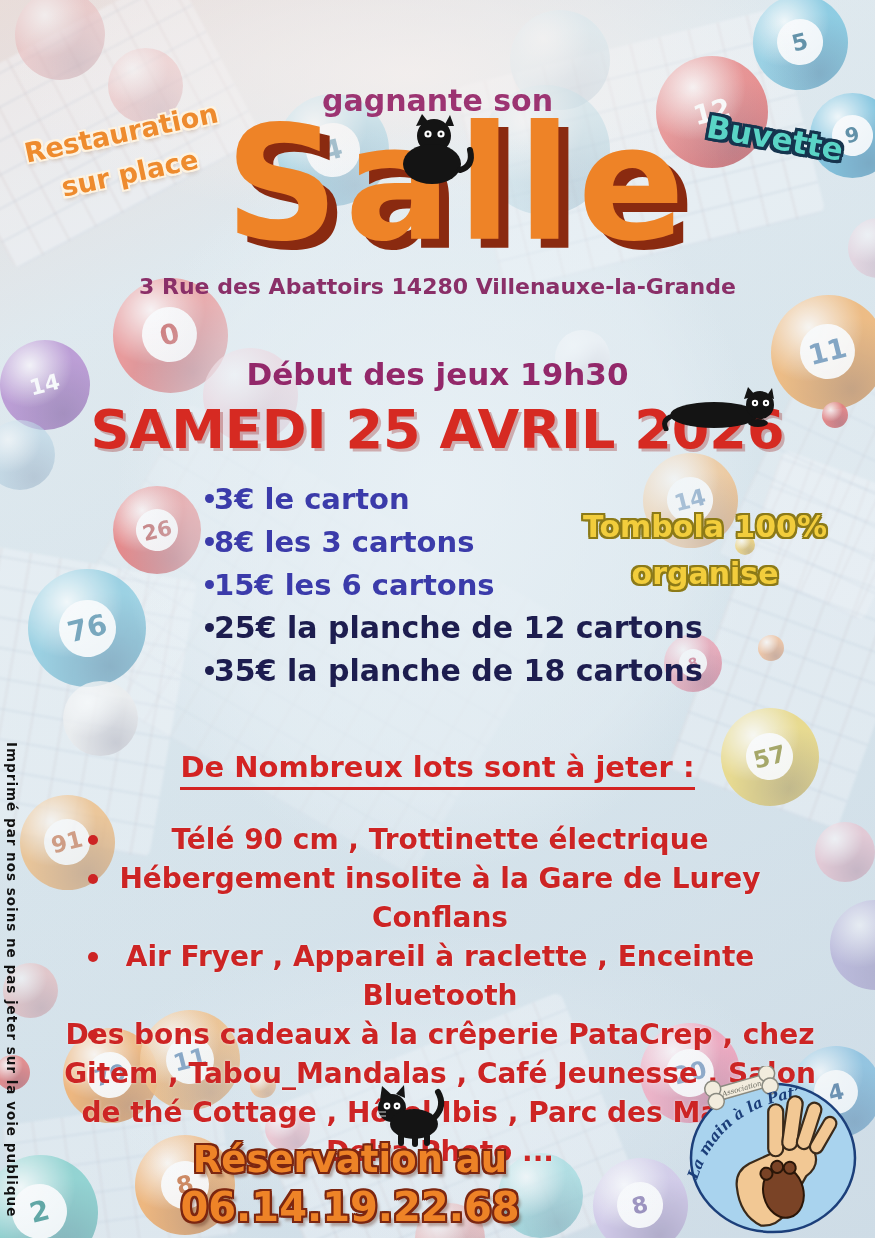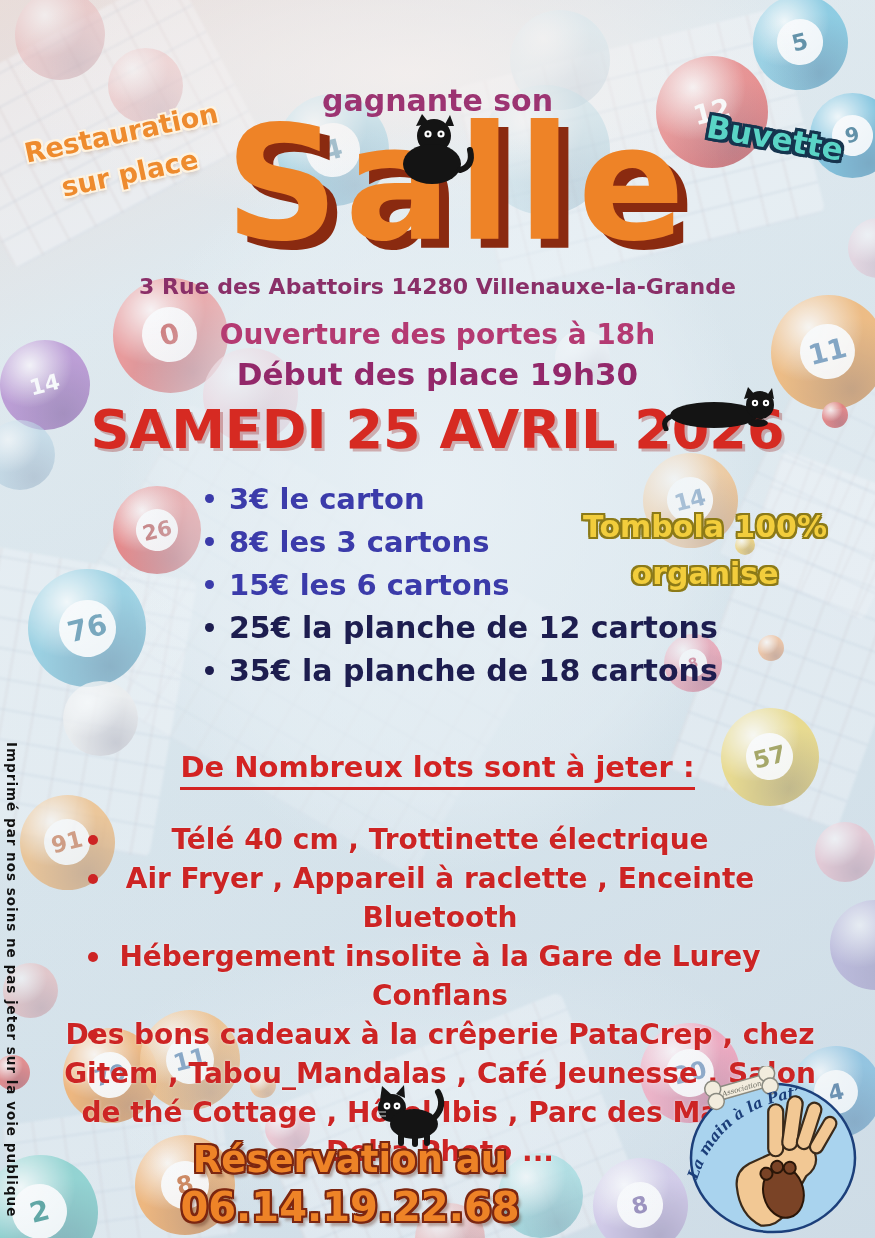--- a/index.html
+++ b/index.html
@@ -41,21 +41,21 @@
     text-shadow:-3px -3px 0 #15344e,3px -3px 0 #15344e,-3px 3px 0 #15344e,3px 3px 0 #15344e,-3px 0 0 #15344e,3px 0 0 #15344e,0 -3px 0 #15344e,0 3px 0 #15344e;}
   #loto{top:104px;left:225px;width:450px;text-align:center;font-size:158px;line-height:160px;font-weight:800;
     letter-spacing:6px;color:#ee8327;text-shadow:10px 9px 0 #8a2a10;}
   #venue{top:243px;left:0;width:875px;text-align:center;font-size:24px;font-weight:800;color:#963370;}
   #address{top:274px;left:0;width:875px;text-align:center;font-size:22px;font-weight:800;color:#8a2f68;}
   #doors{top:318px;left:0;width:875px;text-align:center;font-size:28px;font-weight:800;color:#b43a72;}
   #start{top:356px;left:0;width:875px;text-align:center;font-size:31px;font-weight:800;color:#93286a;}
   #date{top:398px;left:0;width:875px;text-align:center;font-size:54px;font-weight:800;color:#d62a22;
     text-shadow:3px 3px 0 rgba(150,20,15,.3);}
   .price-list{position:absolute;top:477px;left:205px;list-style:none;margin:0;padding:0;}
-  .price-list li{display:flex;align-items:center;gap:15px;height:43px;font-weight:800;}
+  .price-list li{display:flex;align-items:center;height:43px;font-weight:800;}
   .price-list li .dot{width:9px;height:9px;border-radius:50%;flex:0 0 auto;}
   .price-list li.blue{font-size:29px;color:#3b3baa;}
   .price-list li.blue .dot{background:#3b3baa;}
   .price-list li.navy{font-size:30px;color:#1d1d4f;}
   .price-list li.navy .dot{background:#1d1d4f;}
   #price-note{top:692px;left:185px;font-size:21px;color:#1c1c1c;}
   #tombola{top:503px;left:570px;width:270px;text-align:center;font-size:30px;line-height:47px;font-weight:800;
     color:#f2cd3c;
     text-shadow:-2px -2px 0 #8c7a18,2px -2px 0 #8c7a18,-2px 2px 0 #8c7a18,2px 2px 0 #8c7a18,-2px 0 0 #8c7a18,2px 0 0 #8c7a18,0 -2px 0 #8c7a18,0 2px 0 #8c7a18;}
   #lots-heading{top:750px;left:0;width:875px;text-align:center;font-size:29px;font-weight:800;color:#d32322;}
@@ -192,22 +192,21 @@
       <circle cx="48" cy="24" r="17" fill="#141414"></circle>
       <ellipse cx="46" cy="52" rx="29" ry="20" fill="#141414"></ellipse>
       <path d="M74 58 q14 -4 10 -20" stroke="#141414" stroke-width="6" fill="none" stroke-linecap="round"></path>
       <circle cx="42" cy="22" r="3.6" fill="#fff"></circle>
         <circle cx="55" cy="22" r="3.6" fill="#fff"></circle>
       <circle cx="42" cy="22" r="1.4" fill="#141414"></circle>
         <circle cx="55" cy="22" r="1.4" fill="#141414"></circle>
     </svg>
 
     <div class="txt" id="address">3 Rue des Abattoirs 14280 Villenauxe-la-Grande</div>
-    <div class="txt" id="doors">Ouverture des portes à 18h</div>
-    <div class="txt" id="start">Début des place 19h30</div>
+    <div class="txt" id="start">Début des jeux 19h30</div>
     <div class="txt" id="date">SAMEDI 25 AVRIL 2026</div>
 
     <svg class="cat" id="cat-date" width="120" height="48" viewBox="0 0 120 48">
       <ellipse cx="52" cy="32" rx="44" ry="13" fill="#141414"></ellipse>
       <path d="M8 34 q-8 4 -4 12" stroke="#141414" stroke-width="5" fill="none" stroke-linecap="round"></path>
       <path d="M82 16 L86 4 L94 13 Z" fill="#141414"></path>
       <path d="M104 14 L110 5 L112 16 Z" fill="#141414"></path>
       <circle cx="98" cy="22" r="14" fill="#141414"></circle>
       <circle cx="93" cy="20" r="3.2" fill="#fff"></circle>
         <circle cx="104" cy="20" r="3.2" fill="#fff"></circle>
@@ -243,23 +242,23 @@
     <div class="txt" id="tombola">
       <span>Tombola 100%</span><br>
       <span>organise</span>
     </div>
 
     <div class="txt" id="lots-heading">
       <span>De Nombreux lots sont à jeter :</span>
     </div>
 
     <ul class="lots-list">
-      <li>Télé 40 cm , Trottinette électrique</li>
+      <li>Télé 90 cm , Trottinette électrique</li>
+      <li>Hébergement insolite à la Gare de Lurey Conflans</li>
       <li>Air Fryer , Appareil à raclette , Enceinte Bluetooth</li>
-      <li>Hébergement insolite à la Gare de Lurey Conflans</li>
       <li>Des bons cadeaux à la crêperie PataCrep , chez Gitem , Tabou_Mandalas , Café Jeunesse , Salon de thé Cottage , Hôtel Ibis , Parc des Marais , Delta Photo ...</li>
     </ul>
 
     <svg class="cat" id="cat-phone" width="84" height="70" viewBox="0 0 84 70">
       <path d="M12 22 L14 8 L24 17 Z" fill="#141414"></path>
       <path d="M28 16 L36 7 L37 20 Z" fill="#141414"></path>
       <circle cx="24" cy="30" r="14" fill="#141414"></circle>
       <ellipse cx="46" cy="46" rx="24" ry="15" fill="#141414"></ellipse>
       <path d="M66 40 q12 -12 4 -26" stroke="#141414" stroke-width="6" fill="none" stroke-linecap="round"></path>
       <rect x="30" y="55" width="6" height="13" rx="3" fill="#141414"></rect>

